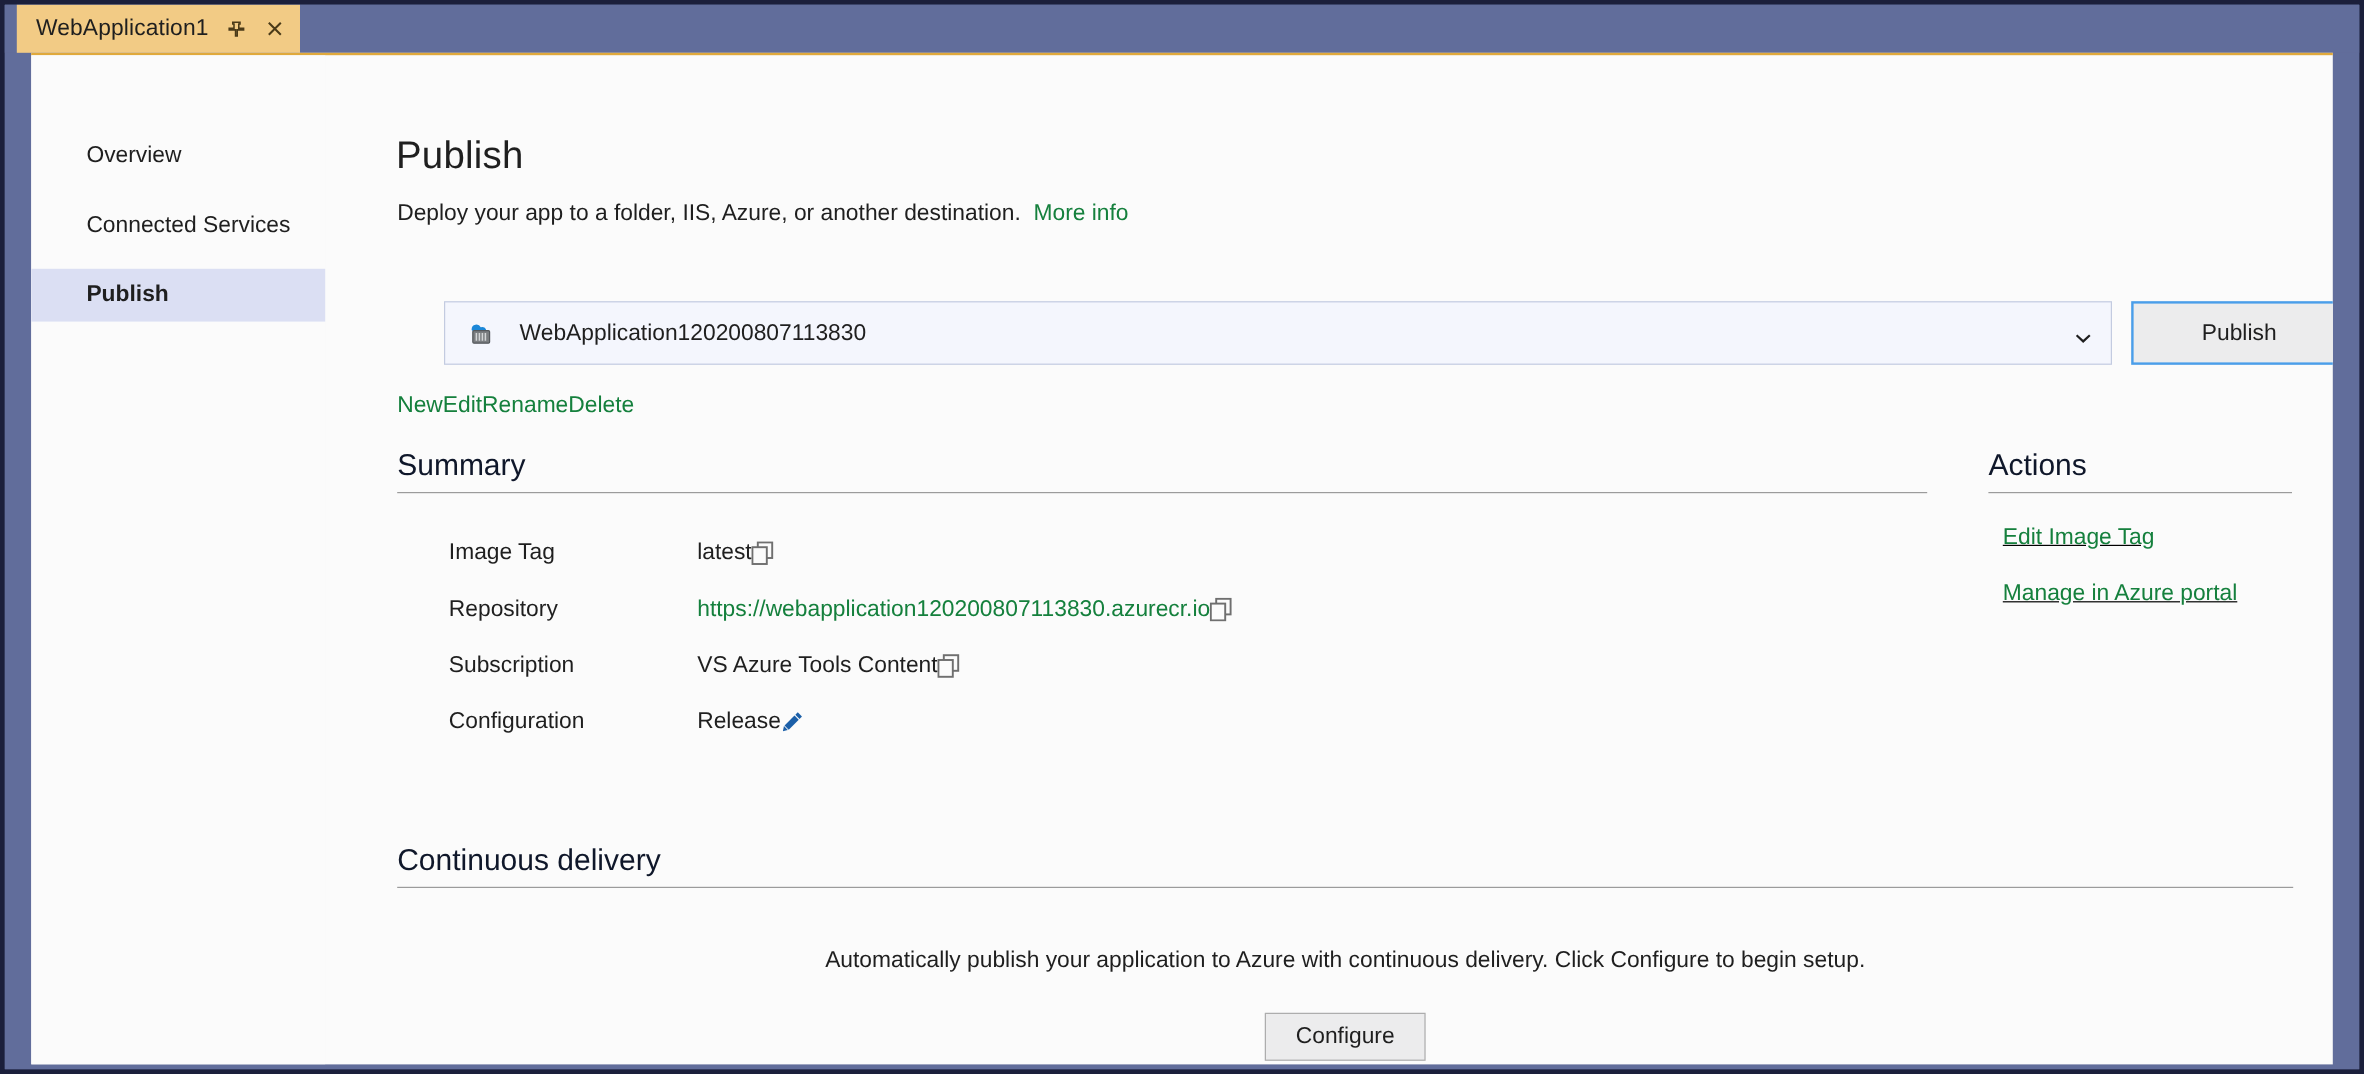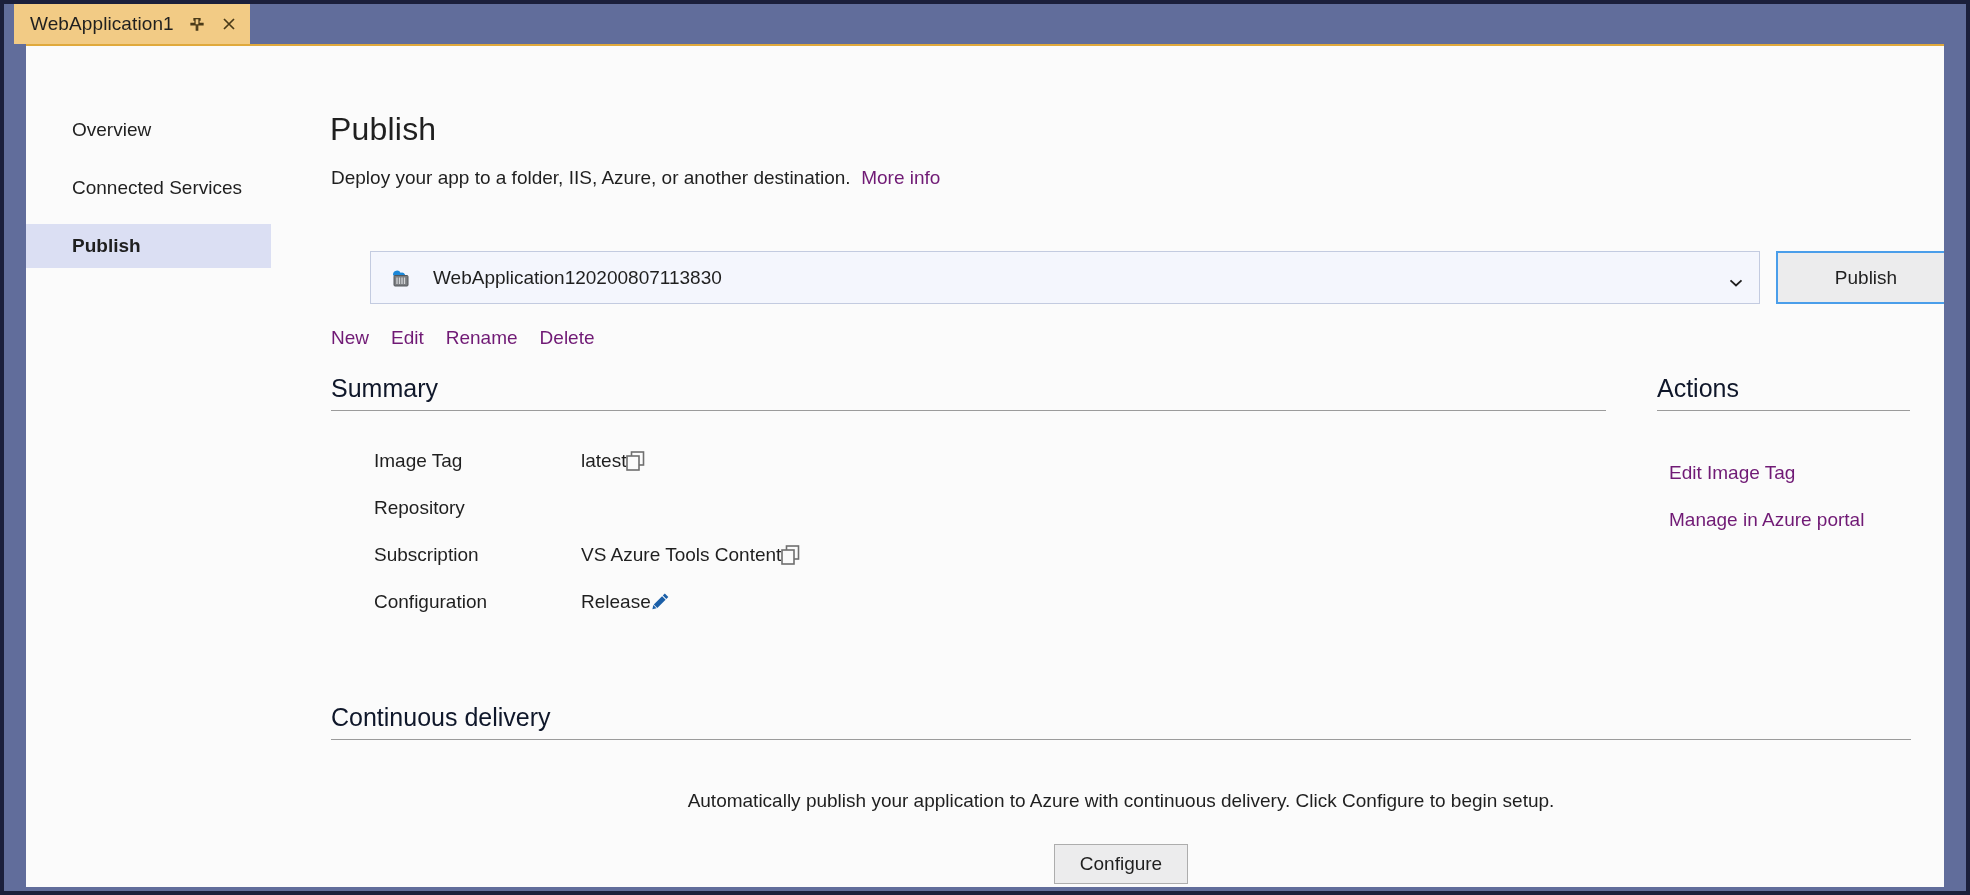--- a/index.html
+++ b/index.html
@@ -131,21 +131,21 @@
   }
   .subtitle {
     position: absolute;
     left: 60px;
     top: 121px;
     font-size: 19px;
     color: #1f1f1f;
     white-space: nowrap;
   }
   a.link, .link {
-    color: #701a75;
+    color: #15803d;
     text-decoration: none;
     cursor: pointer;
   }
 
   
   .profile-row {
     position: absolute;
     left: 59px;
     top: 205px;
     width: 1635px;
@@ -198,21 +198,20 @@
     font-family: "Liberation Sans", sans-serif;
     cursor: pointer;
   }
 
   
   .profile-links {
     position: absolute;
     left: 60px;
     top: 281px;
     display: flex;
-    gap: 22px;
     font-size: 19px;
   }
 
   
   .section {
     position: absolute;
   }
   .section-title {
     font-size: 25px;
     font-weight: 300;
@@ -260,23 +259,24 @@
     flex: 0 0 auto;
     cursor: pointer;
   }
 
   
   .actions-sec { left: 1386px; top: 328px; width: 253px; }
   .act-list { margin-top: 26px; }
   .act-row {
     height: 47px;
     display: flex;
-    align-items: flex-end;
+    align-items: flex-start;
     font-size: 19px;
     padding-left: 12px;
+    text-decoration: underline;
   }
 
   
   .cd-sec { left: 60px; top: 657px; width: 1580px; }
   .cd-body {
     margin-top: 50px;
     text-align: center;
     font-size: 19px;
     color: #1f1f1f;
   }
@@ -379,20 +379,29 @@
                 <svg viewBox="0 0 19 20" width="19" height="20" aria-hidden="true">
                   <rect x="5.5" y="1" width="12" height="13" fill="none" stroke="#6f6f6f" stroke-width="1.6"></rect>
                   <rect x="1" y="5" width="12" height="14" fill="#fbfbfb" stroke="#6f6f6f" stroke-width="1.6"></rect>
                 </svg>
               </span>
             </div>
           </div>
 
           <div class="sum-row">
             <div class="sum-label">Repository</div>
+            <div class="sum-value">
+              <a class="link">https://webapplication120200807113830.azurecr.io</a>
+              <span class="copy-icon">
+                <svg viewBox="0 0 19 20" width="19" height="20" aria-hidden="true">
+                  <rect x="5.5" y="1" width="12" height="13" fill="none" stroke="#6f6f6f" stroke-width="1.6"></rect>
+                  <rect x="1" y="5" width="12" height="14" fill="#fbfbfb" stroke="#6f6f6f" stroke-width="1.6"></rect>
+                </svg>
+              </span>
+            </div>
           </div>
 
           <div class="sum-row">
             <div class="sum-label">Subscription</div>
             <div class="sum-value">
               <span>VS Azure Tools Content</span>
               <span class="copy-icon">
                 <svg viewBox="0 0 19 20" width="19" height="20" aria-hidden="true">
                   <rect x="5.5" y="1" width="12" height="13" fill="none" stroke="#6f6f6f" stroke-width="1.6"></rect>
                   <rect x="1" y="5" width="12" height="14" fill="#fbfbfb" stroke="#6f6f6f" stroke-width="1.6"></rect>

